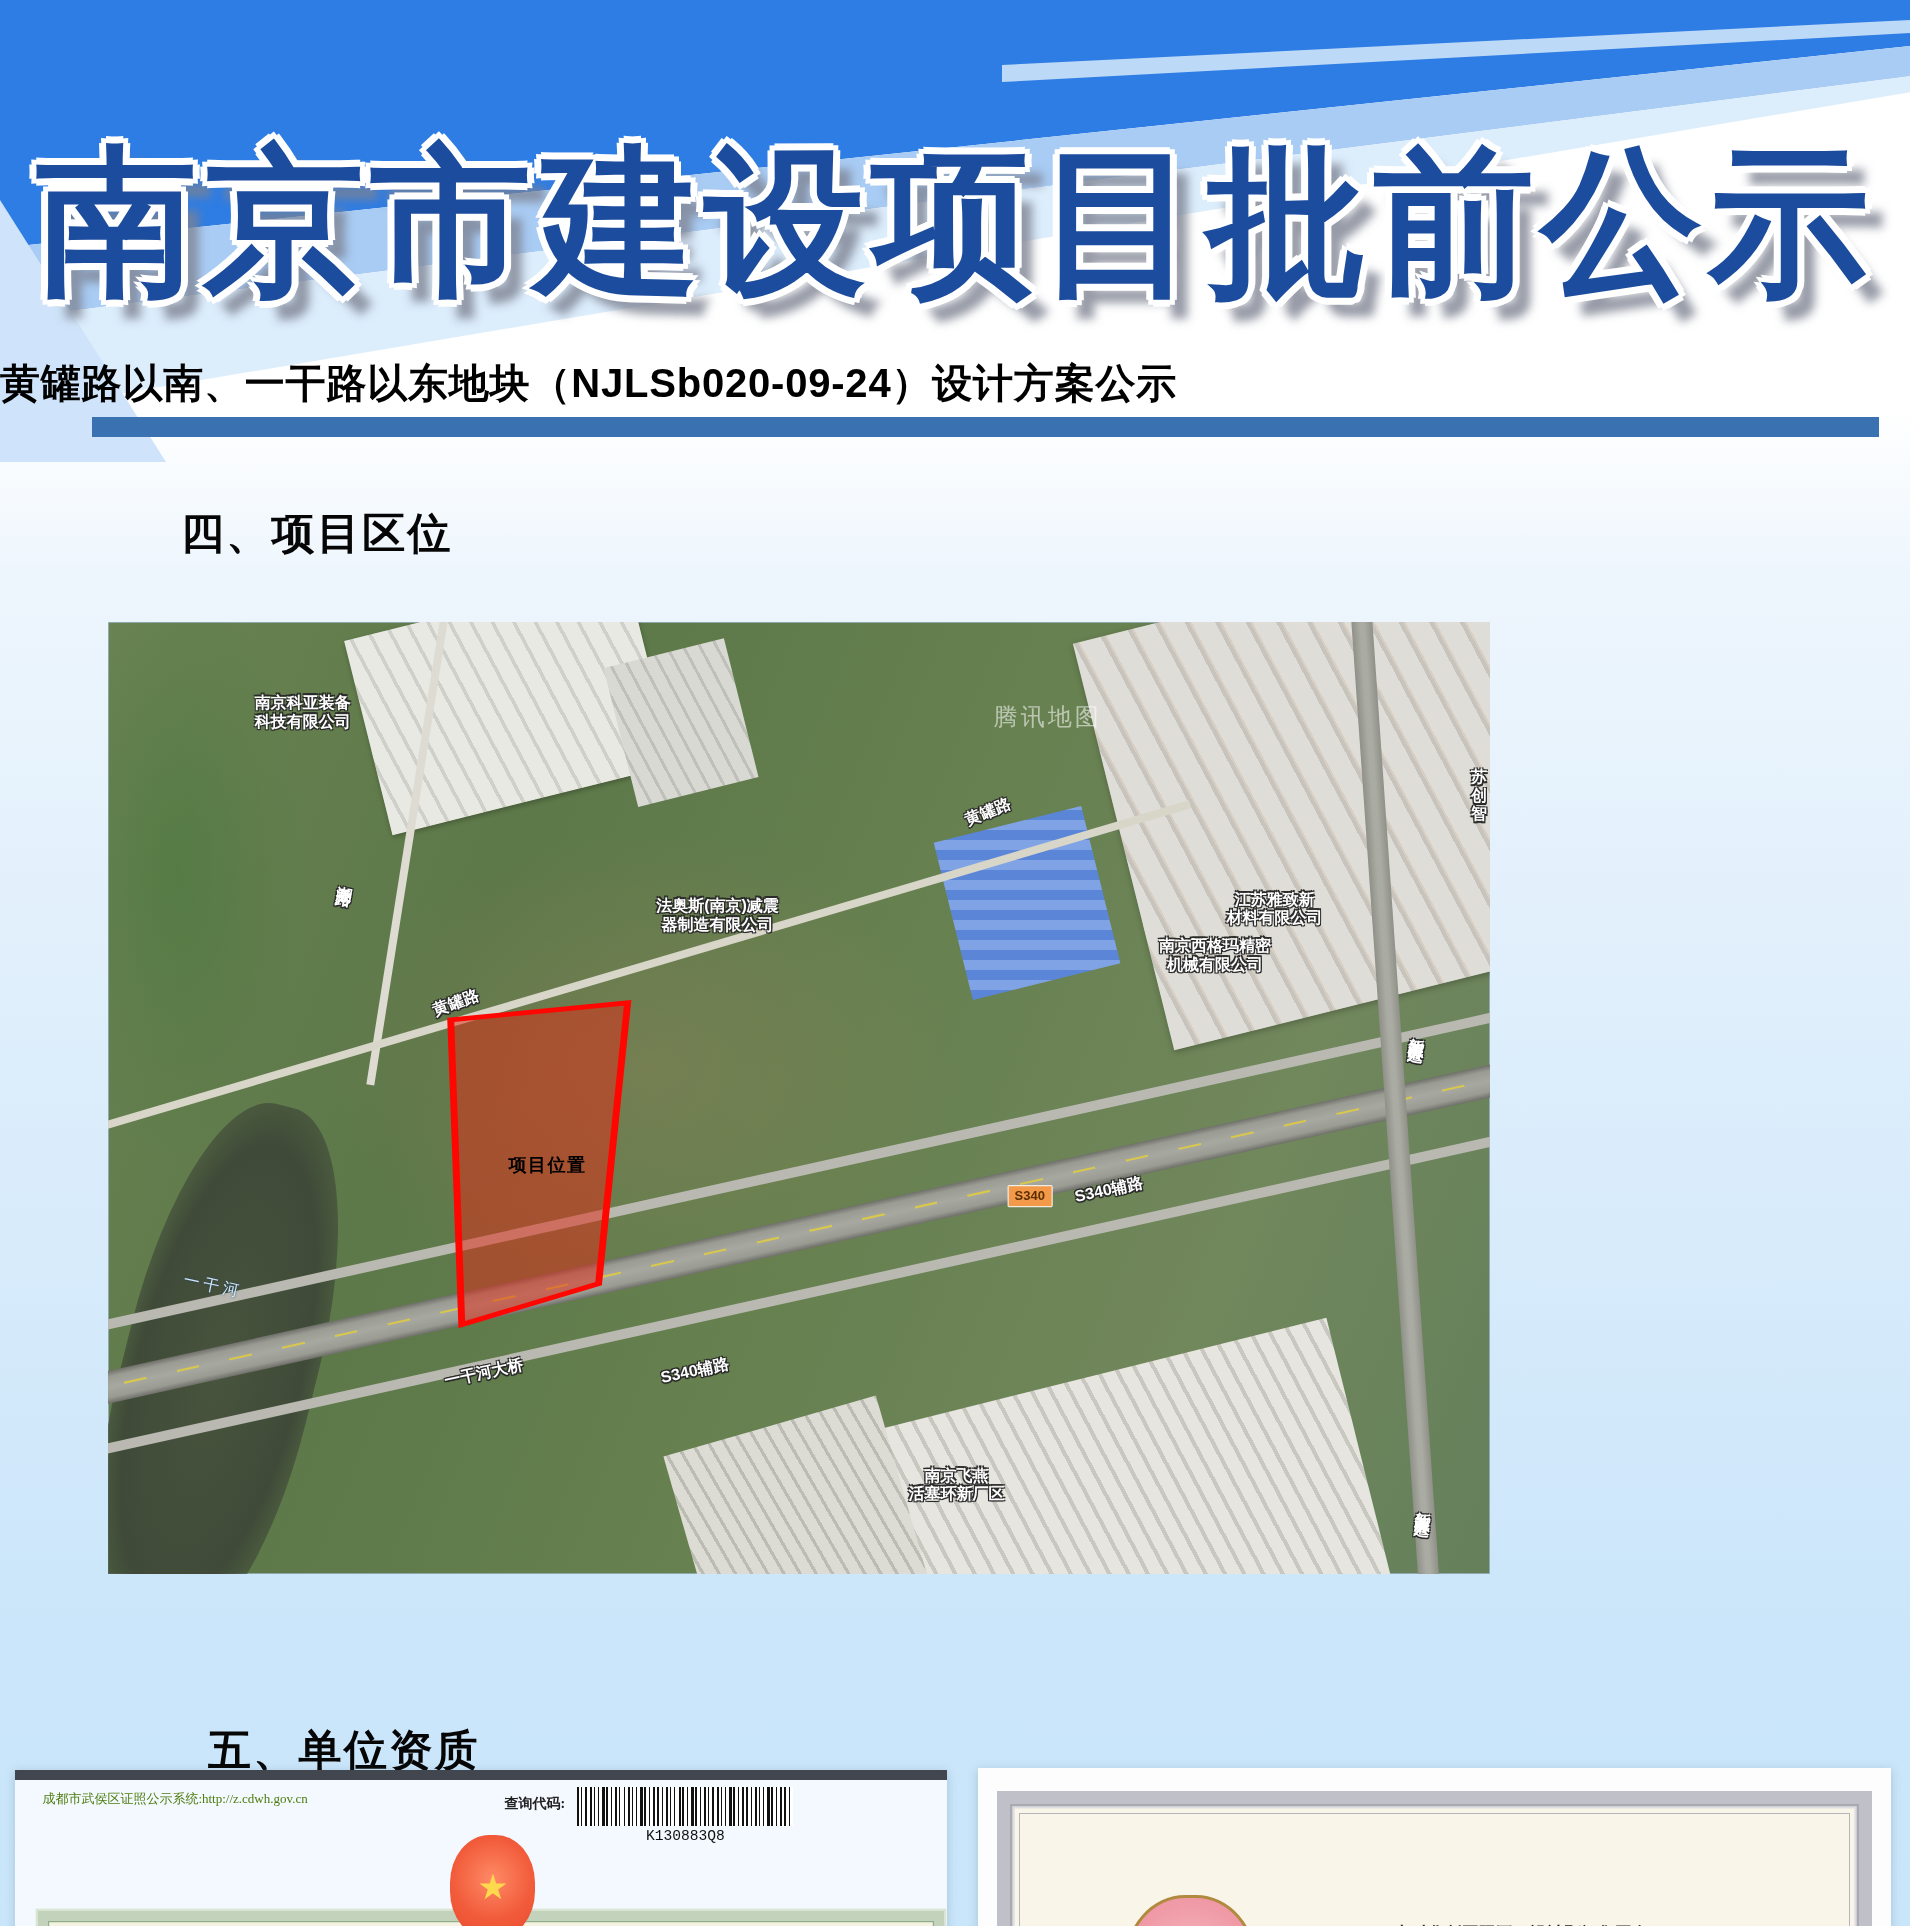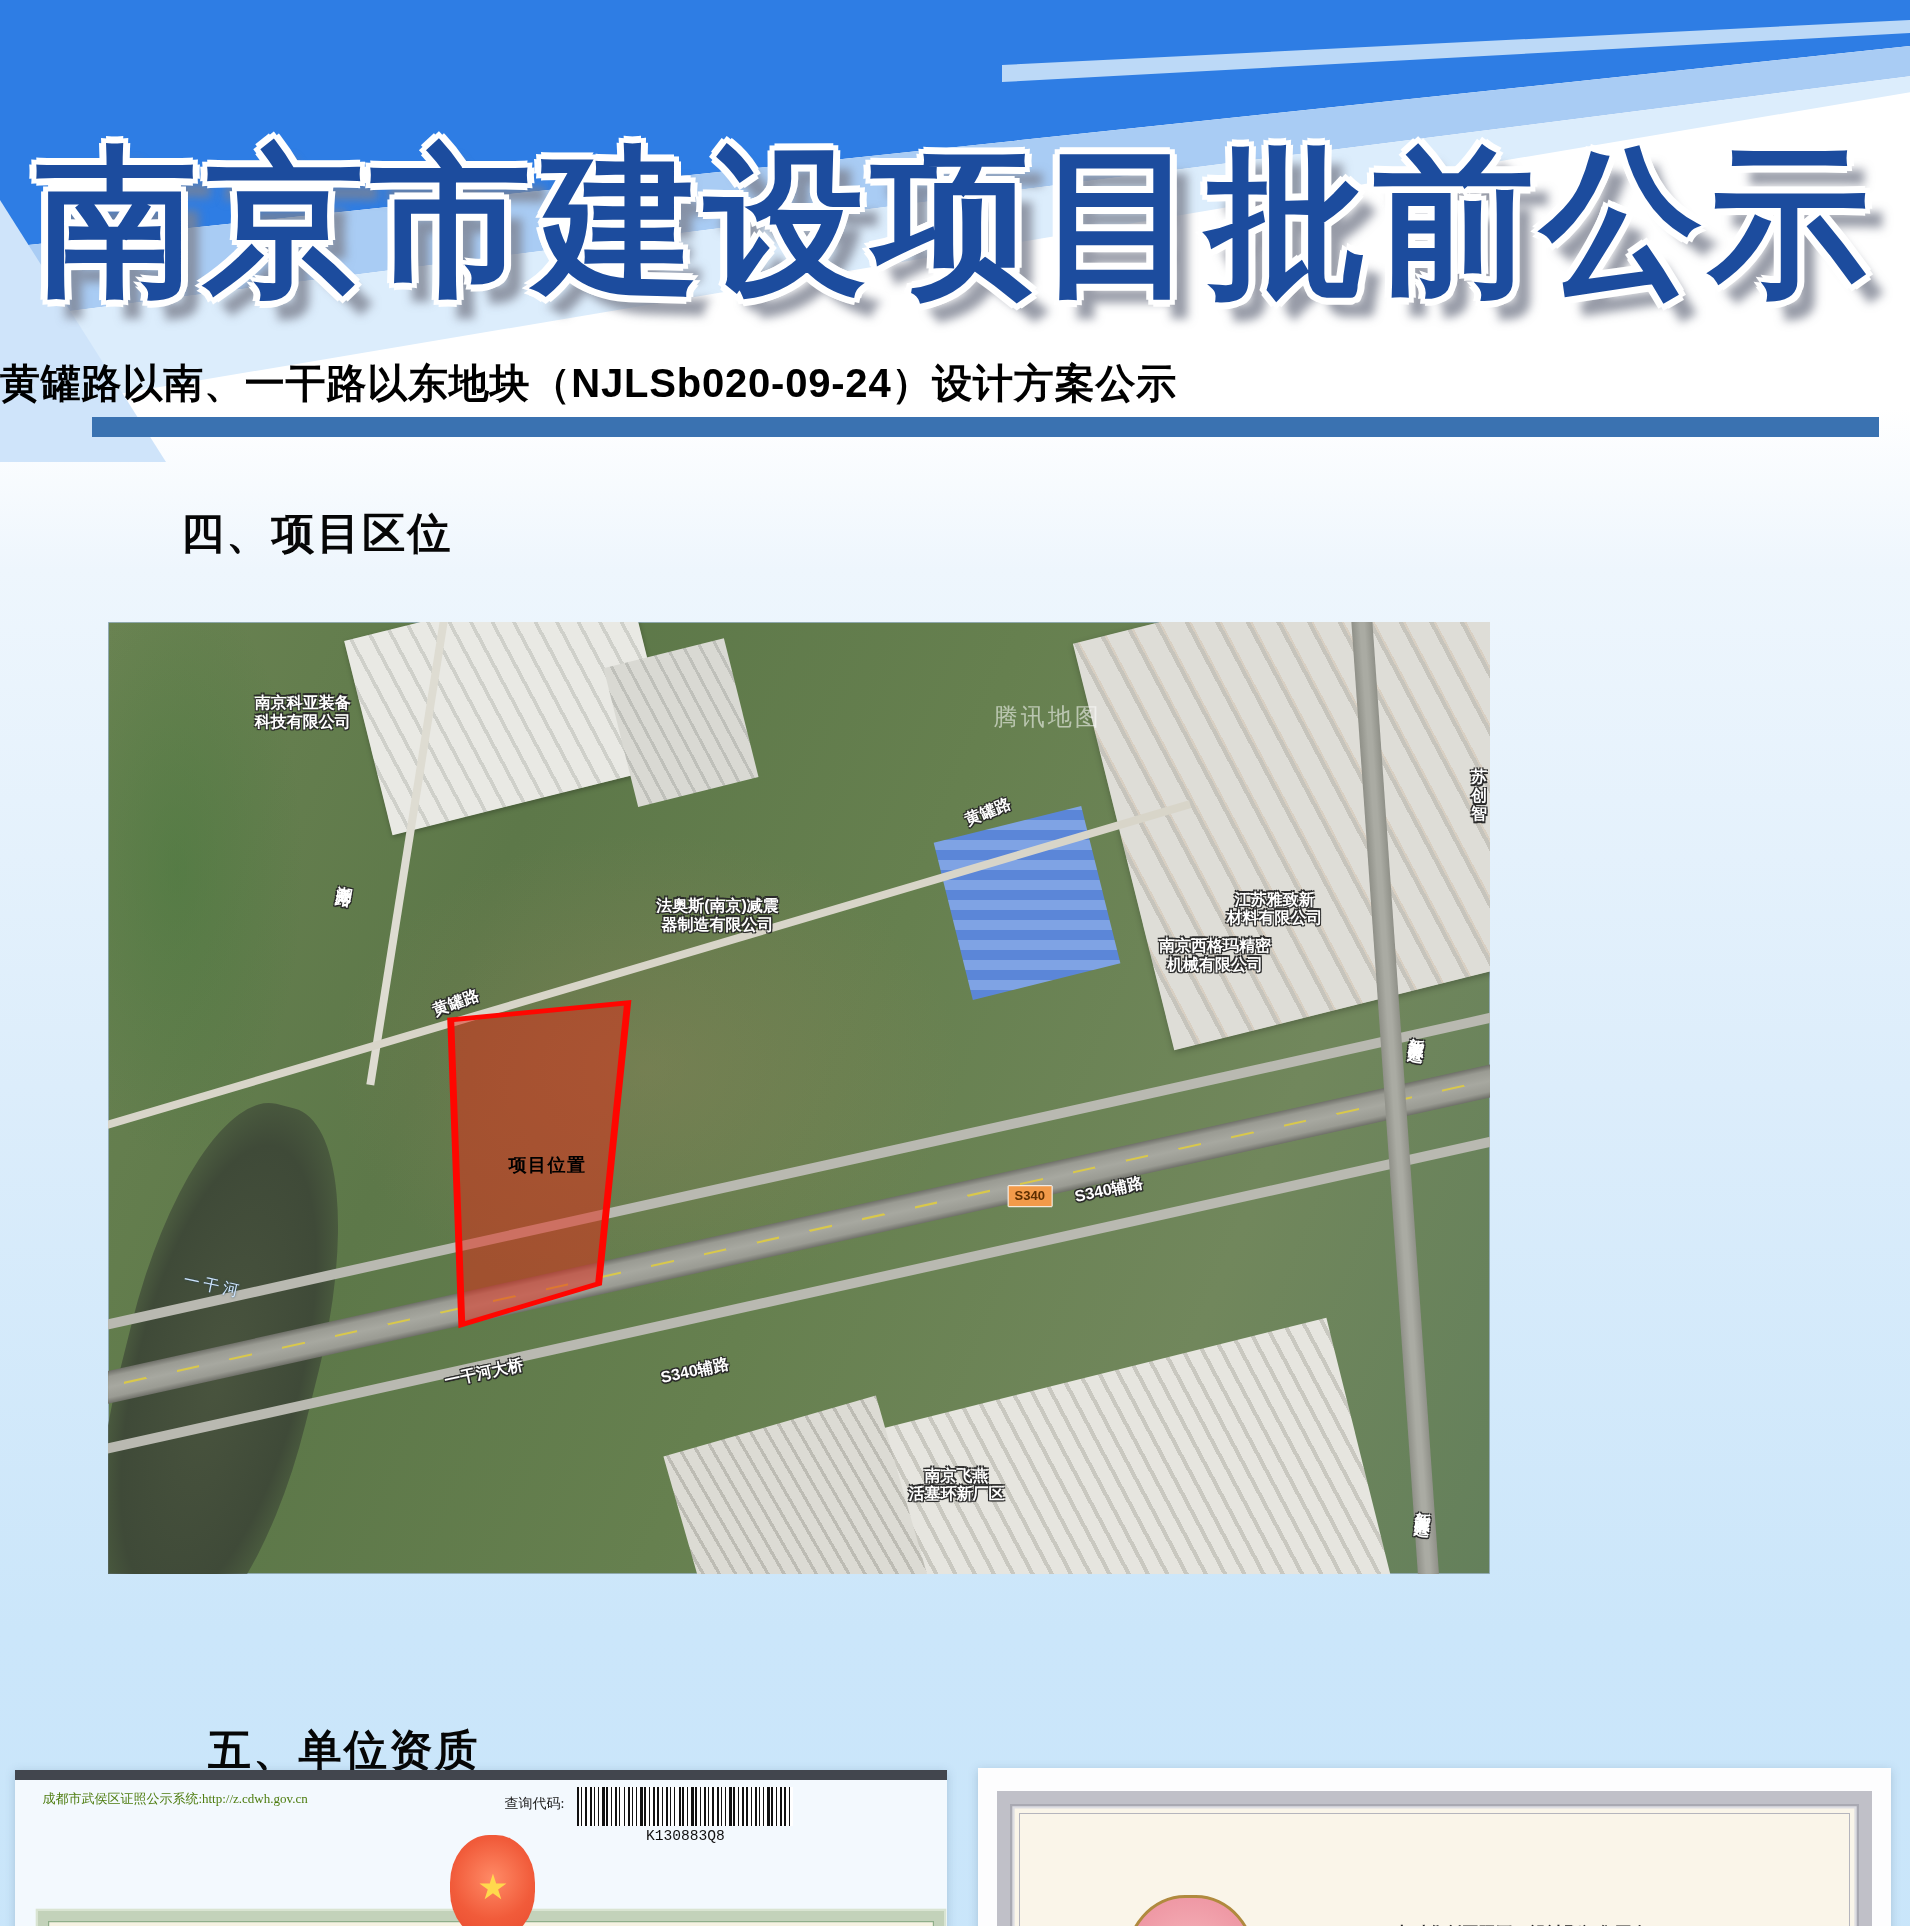--- a/index.html
+++ b/index.html
@@ -38,21 +38,21 @@
   .mlabel.site{color:#000;font-size:18px;text-shadow:none;letter-spacing:1.5px;}
   .mlabel.water{color:#cfe6ff;font-weight:normal;text-shadow:0 0 2.3px #274055;letter-spacing:3.9px;}
   .mlabel.wm{color:rgba(255,255,255,.55);font-weight:normal;font-size:24px;text-shadow:none;letter-spacing:3.1px;}
   .badge{position:absolute;transform:translate(-50%,-50%);background:#f29a4a;border:1.5px solid #ffffff;
     color:#5d2e00;font-size:13px;font-weight:bold;padding:2.3px 6.2px;border-radius:1px;}
   
   .photo{position:absolute;background:#f3f9fe;box-shadow:0 2.3px 9.2px rgba(60,90,120,.25);}
   #lic{left:15.4px;top:1770px;width:932px;height:698px;font-family:"Liberation Serif",serif;}
   #lic .topedge{position:absolute;left:0;top:0;width:100%;height:10px;background:#42464e;}
   #lic .url{position:absolute;left:27px;top:20px;font-size:13px;color:#4d7c0f;}
-  #lic .qlabel{position:absolute;left:489px;top:25px;font-size:14px;color:#222;}
+  #lic .qlabel{position:absolute;left:489px;top:25px;font-size:14px;color:#222;font-weight:bold;}
   .barcode{position:absolute;left:562px;top:17px;width:216px;height:39px;
     background:repeating-linear-gradient(90deg,#111 0 2.3px,#fff 2.3px 3.9px,#111 3.9px 5.4px,#fff 5.4px 8.5px,#111 8.5px 9.6px,#fff 9.6px 12.7px);}
   #lic .bno{position:absolute;left:562px;top:58px;width:216px;text-align:center;font-size:14.6px;font-family:"Liberation Mono",monospace;color:#111;}
   .certbox{position:absolute;left:23px;top:141px;width:886px;height:512px;background:#f6f2e2;
     border:10px solid #c3d2ba;box-shadow:0 0 0 1.2px #8fae8a inset,0 0 0 2.3px #d9e4d2;}
   .emblem{position:absolute;border-radius:50%;display:flex;align-items:center;justify-content:center;}
   #lic .emblem{left:435px;top:65px;width:85px;height:104px;border-radius:46%;
     background:radial-gradient(circle at 50% 42%,#ff8a66 0%,#f15b3a 55%,#e84a2e 100%);
     color:#ffd94d;font-size:35px;}
   .licfoot{position:absolute;left:15.4px;top:666px;width:901px;font-size:11.2px;color:#222;}

